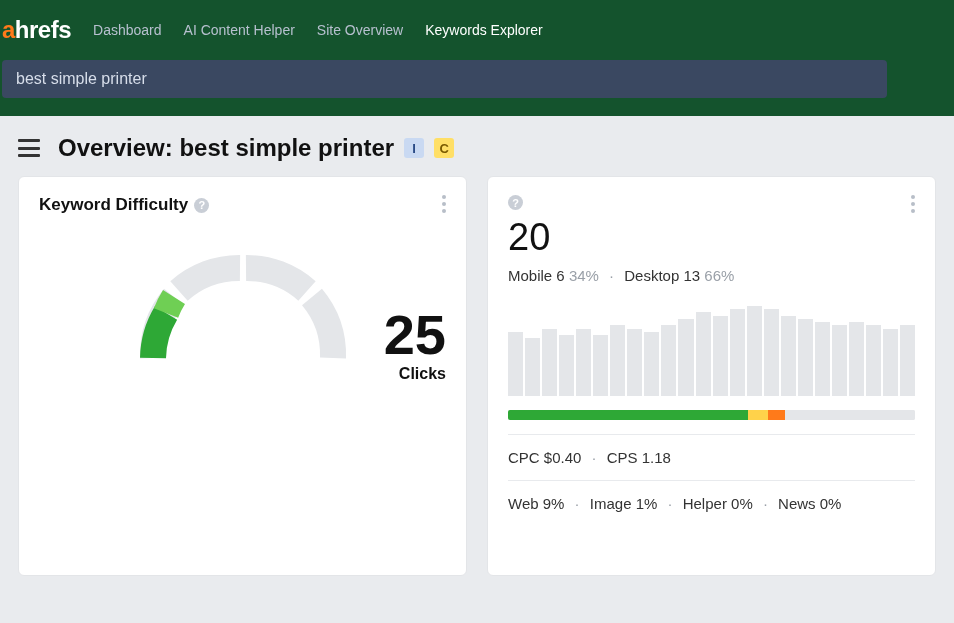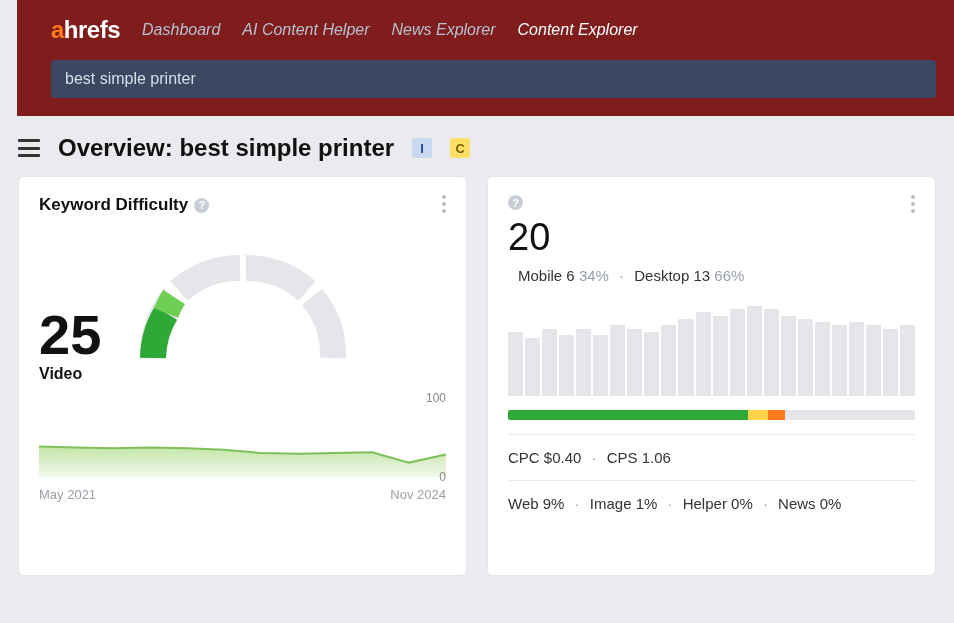--- a/index.html
+++ b/index.html
@@ -1,28 +1,28 @@
 <!DOCTYPE html>
 <html><head>
 <meta charset="utf-8">
 <style>
   * { box-sizing: border-box; margin: 0; padding: 0; }
   body { font-family: -apple-system, BlinkMacSystemFont, "Segoe UI", Helvetica, Arial, sans-serif; background: #e9ebee; color: #111; width: 954px; }
-  .topbar { background: #7f1d1d; color: #fff; padding: 0 18px 18px 34px; margin-left: 17px; }
+  .topbar { background: #14532d; color: #fff; padding: 0 18px 18px 2px; }
   .navrow { display: flex; align-items: center; gap: 22px; height: 60px; }
   .logo { font-weight: 700; font-size: 24px; letter-spacing: -0.5px; }
   .logo .a { color: #ff7a1a; }
   .logo .rest { color: #fff; }
-  .navitem { color: #b7c0cf; font-size: 16px; cursor: pointer; font-style: italic; }
+  .navitem { color: #b7c0cf; font-size: 14px; cursor: pointer; }
   .navitem.active { color: #fff; }
   .searchbox { background: #3a4861; border-radius: 4px; padding: 10px 14px; color: #d7deea; font-size: 16px; width: 885px; }
   .subhead { display: flex; align-items: center; gap: 18px; padding: 18px 18px 14px 18px; }
   .hamburger { width: 22px; height: 18px; display: flex; flex-direction: column; justify-content: space-between; cursor: pointer; }
   .hamburger span { height: 3px; background: #333; border-radius: 1px; }
-  .pagetitle { font-size: 24px; font-weight: 700; display: flex; align-items: center; gap: 18px; justify-content: center; }
+  .pagetitle { font-size: 24px; font-weight: 700; display: flex; align-items: center; gap: 10px; justify-content: center; }
   .badge { display: inline-flex; align-items: center; justify-content: center; width: 20px; height: 20px; font-size: 13px; font-weight: 600; border-radius: 3px; }
   .badge-i { background: #c9d9f2; color: #2a4a86; }
   .badge-c { background: #ffdf66; color: #7a5a00; }
   .cards { display: flex; gap: 20px; padding: 0 18px 18px 18px; }
   .card { background: #fff; border: 1px solid #e3e5e8; border-radius: 6px; flex: 1; padding: 18px 20px 20px 20px; position: relative; min-height: 400px; }
   .card-title { font-size: 17px; font-weight: 700; display: flex; align-items: center; gap: 6px; }
   .help { width: 15px; height: 15px; border-radius: 50%; background: #c9ced6; color: #fff; font-size: 11px; font-weight: 700; display: inline-flex; align-items: center; justify-content: center; }
   .kebab { position: absolute; top: 18px; right: 14px; width: 16px; display: flex; flex-direction: column; align-items: center; gap: 3px; cursor: pointer; }
   .kebab span { width: 4px; height: 4px; background: #b8bec8; border-radius: 50%; }
   
@@ -30,44 +30,44 @@
   .gauge-num { font-size: 56px; font-weight: 600; line-height: 1; }
   .gauge-label { font-size: 16px; font-weight: 700; margin-top: 2px; }
   .gauge-sub { font-size: 15px; color: #333; margin-top: 6px; }
   .gauge-svg { display: block; margin: 0 auto; }
   
   .trend { margin-top: 24px; position: relative; }
   .trend-ylabel { position: absolute; right: 0; font-size: 12px; color: #888; }
   .trend-dates { display: flex; justify-content: space-between; font-size: 13px; color: #9aa0a8; margin-top: 6px; }
   
   .bignum { font-size: 38px; font-weight: 500; margin-top: 6px; }
-  .breakdown { font-size: 15px; color: #333; margin-top: 8px; margin-left: 10px; }
+  .breakdown { font-size: 15px; color: #333; margin-top: 8px; }
   .breakdown .pct { color: #9aa0a8; }
   .dot { color: #9aa0a8; margin: 0 6px; }
   .bars { display: flex; align-items: flex-end; gap: 2px; height: 90px; margin-top: 22px; }
   .bars .bar { flex: 1; background: #e4e6e9; }
   .clickbar { display: flex; height: 10px; margin-top: 14px; border-radius: 2px; overflow: hidden; background: #e4e6e9; }
   .clickbar div { height: 100%; }
   .metric-row { font-size: 15px; color: #333; margin-top: 14px; padding-top: 0; }
   .hr { border: none; border-top: 1px solid #e8eaed; margin: 14px 0 0 0; }
   .gauge-center { position: relative; }
-  .gauge-center-inner { position: absolute; left: 0; right: 16px; top: 74px; text-align: left; }
+  .gauge-center-inner { position: absolute; left: 0; right: 0; top: 74px; text-align: right; }
 </style>
 </head>
 <body>
 
 <div class="topbar">
   <div class="navrow">
     <div class="logo">
       <span class="a">a</span><span class="rest">hrefs</span>
     </div>
     <div class="navitem">Dashboard</div>
     <div class="navitem">AI Content Helper</div>
-    <div class="navitem">News Explorer</div>
-    <div class="navitem active">Content Explorer</div>
+    <div class="navitem">Site Overview</div>
+    <div class="navitem active">Keywords Explorer</div>
   </div>
   <div class="searchbox">best simple printer</div>
 </div>
 
 <div class="subhead">
   <div class="hamburger">
       <span></span>
       <span></span>
       <span></span>
     </div>
@@ -97,42 +97,24 @@
         <path d="M25 125 A90 90 0 0 1 46 64" stroke="#e4e6e9" stroke-width="26" fill="none" stroke-linecap="butt"></path>
         <path d="M51 58 A90 90 0 0 1 112 35" stroke="#e4e6e9" stroke-width="26" fill="none"></path>
         <path d="M118 35 A90 90 0 0 1 179 58" stroke="#e4e6e9" stroke-width="26" fill="none"></path>
         <path d="M184 64 A90 90 0 0 1 205 125" stroke="#e4e6e9" stroke-width="26" fill="none"></path>
 
         <path d="M25 125 A90 90 0 0 1 38 80" stroke="#2ea836" stroke-width="26" fill="none"></path>
         <path d="M38 80 A90 90 0 0 1 46 64" stroke="#6fcf54" stroke-width="26" fill="none"></path>
       </svg>
       <div class="gauge-center-inner">
         <div class="gauge-num">25</div>
-        <div class="gauge-label">Video</div>
+        <div class="gauge-label">Clicks</div>
       </div>
     </div>
 
-    <div class="trend">
-      <div class="trend-ylabel" style="top:-6px">100</div>
-      <svg width="100%" height="80" viewBox="0 0 400 80" preserveAspectRatio="none">
-        <defs>
-          <linearGradient id="g1" x1="0" y1="0" x2="0" y2="1">
-            <stop offset="0%" stop-color="#c3e6a8"></stop>
-            <stop offset="100%" stop-color="#f2f8ea"></stop>
-          </linearGradient>
-        </defs>
-        <path id="kd-area" fill="url(#g1)" d="M0 80 L0.0 49.6 L36.4 50.4 L72.7 51.2 L109.1 50.4 L145.5 51.2 L181.8 52.8 L218.2 56.0 L254.5 56.8 L290.9 56.0 L327.3 55.2 L363.6 65.6 L400.0 57.6 L400 80 Z"></path>
-        <path id="kd-line" fill="none" stroke="#7fbf5a" stroke-width="2" d="M0.0 49.6 L36.4 50.4 L72.7 51.2 L109.1 50.4 L145.5 51.2 L181.8 52.8 L218.2 56.0 L254.5 56.8 L290.9 56.0 L327.3 55.2 L363.6 65.6 L400.0 57.6 "></path>
-      </svg>
-      <div class="trend-ylabel" style="bottom:18px">0</div>
-      <div class="trend-dates">
-        <span>May 2021</span>
-        <span>Nov 2024</span>
-      </div>
-    </div>
   </div>
 
   <div class="card">
     <div class="kebab">
         <span></span>
         <span></span>
         <span></span>
       </div>
     <div class="card-title">
       <span class="help">?</span>
@@ -181,21 +163,21 @@
         <div style="background: rgb(255, 122, 26); width: 4%;"></div>
         <div style="background: rgb(228, 230, 233); width: 32%;"></div>
       </div>
 
     <hr class="hr">
     <div class="metric-row">
       <span>CPC</span>
       <span>$0.40</span>
       <span class="dot">·</span>
       <span>CPS</span>
-      <span>1.06</span>
+      <span>1.18</span>
     </div>
     <hr class="hr">
     <div class="metric-row">
       <span>Web</span>
       <span class="pct">9%</span>
       <span class="dot">·</span>
       <span>Image</span>
       <span class="pct">1%</span>
       <span class="dot">·</span>
       <span>Helper</span>

